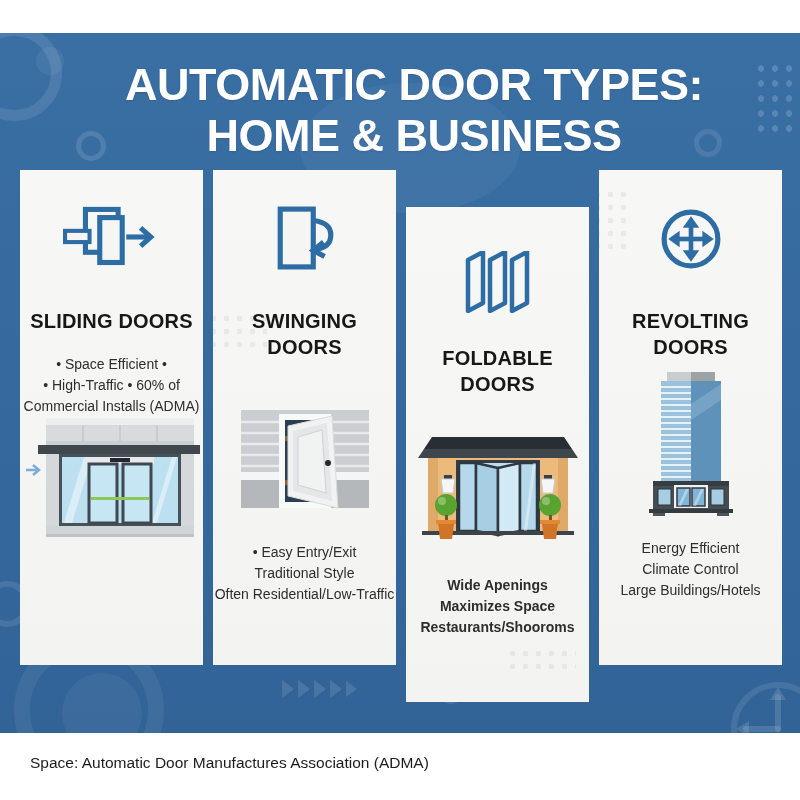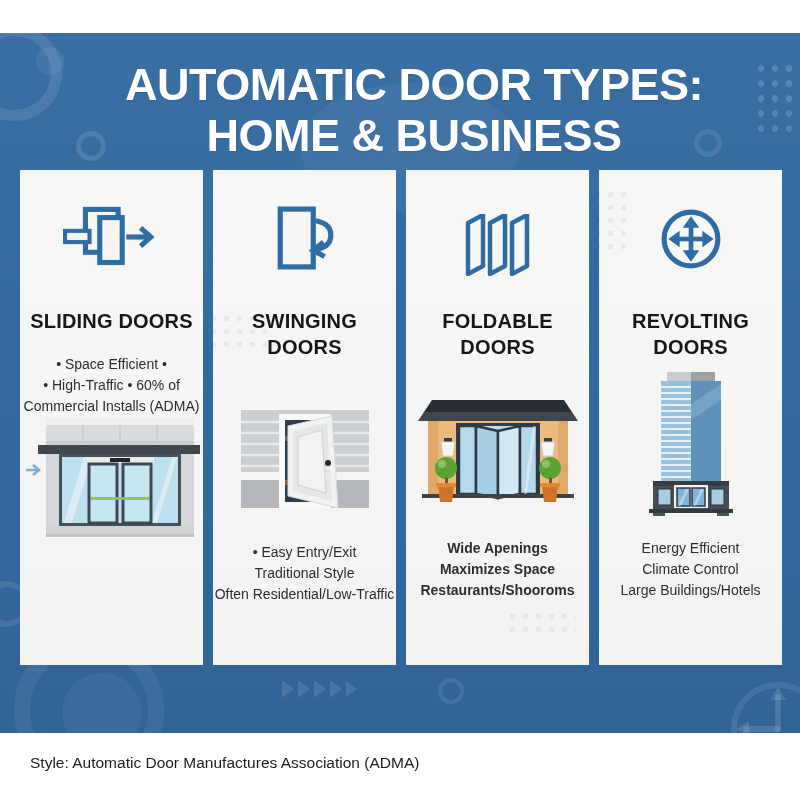--- a/index.html
+++ b/index.html
@@ -37,21 +37,21 @@
     line-height:51px; text-shadow:0 1px 2px rgba(0,0,0,0.12);
   }
 
   
   .card {
     position:absolute; top:137px; width:183px; height:495px;
     background:linear-gradient(180deg,#f7f7f6 0%,#f3f3f1 100%);
     overflow:hidden;
     padding-left:14px;
   }
-  .card-1 { left:20px; } .card-2 { left:213px; } .card-3 { left:406px; } .card-4 { left:599px; }
+  .card-1 { left:20px; } .card-2 { left:213px; } .card-3 { left:406px;margin-top:37px; } .card-4 { left:599px; }
 
   .icon-wrap { position:absolute; left:0; width:183px; display:flex; justify-content:center; }
   .card-1 .icon-wrap { top:36px; }
   .card-2 .icon-wrap { top:36px; }
   .card-3 .icon-wrap { top:44px; }
   .card-4 .icon-wrap { top:38px; }
 
   .card-heading {
     position:absolute; top:138px; left:0; width:183px; text-align:center;
     font-size:20px; font-weight:700; color:#171717; line-height:26px;
@@ -320,14 +320,14 @@
     <div class="card-desc">
       <div>Energy Efficient</div>
       <div>Climate Control</div>
       <div>Large Buildings/Hotels</div>
     </div>
   </div>
 
 </div>
 
 <div class="footer">
-  <div class="footer-text">Style: Automatic Door Manufactures Association (ADMA)</div>
+  <div class="footer-text">Space: Automatic Door Manufactures Association (ADMA)</div>
 </div>
 
 </body></html>

